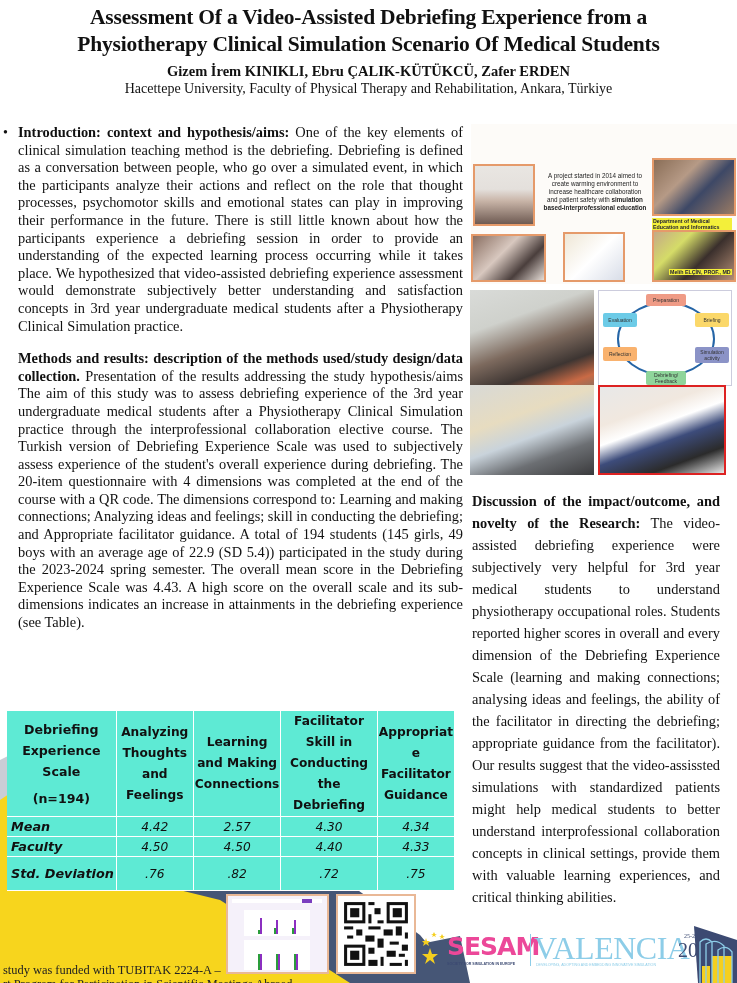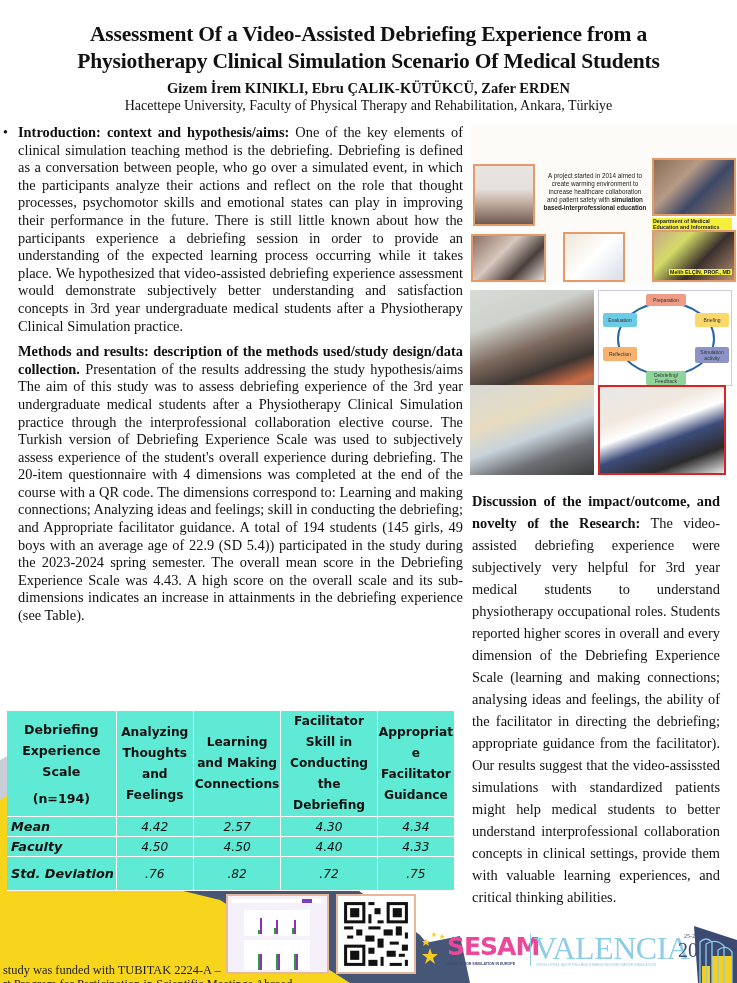--- a/index.html
+++ b/index.html
@@ -2,31 +2,31 @@
 <html><head>
 <meta charset="utf-8">
 <style>
   * { box-sizing: border-box; margin: 0; padding: 0; }
   html, body { width: 737px; height: 983px; overflow: hidden; background: #ffffff; }
   body { position: relative; font-family: "Liberation Serif", serif; color: #111; }
 
   
   #bg { position: absolute; left: 0; top: 0; width: 737px; height: 983px; z-index: 0; }
 
-  .header { position: absolute; left: 0; top: 21px; width: 737px; text-align: center; z-index: 2; }
+  .header { position: absolute; left: 0; top: 4px; width: 737px; text-align: center; z-index: 2; }
   .title { font-family: "Liberation Serif", serif; font-weight: bold; font-size: 21.5px; line-height: 27px; color: #111; letter-spacing: -0.2px; }
   .authors { font-weight: bold; font-size: 14.5px; line-height: 18px; margin-top: 4px; }
   .affil { font-size: 14px; line-height: 17px; }
 
   .col-left { position: absolute; left: 0; top: 124px; width: 463px; z-index: 2; }
   .para { font-size: 14.4px; line-height: 17.6px; text-align: justify; text-align-last: left; }
   .para b { font-weight: bold; }
   .intro { position: relative; padding-left: 18px; }
   .bullet { position: absolute; left: 3px; top: 0; font-size: 14px; }
-  .methods { padding-left: 18px; margin-top: 8px; }
+  .methods { padding-left: 18px; margin-top: 15px; }
 
   
   .tbl { position: absolute; left: 7px; top: 711px; width: 448px; border-collapse: collapse; z-index: 3; background: #5eead4; font-family: "DejaVu Sans", sans-serif; }
   .tbl th, .tbl td { border-right: 1px solid #ffffff; font-size: 12.2px; color: #111; }
   .tbl th { font-weight: bold; text-align: center; line-height: 21px; padding: 0 1px; vertical-align: middle; height: 88px; border-bottom: 1px solid #ffffff; }
   .tbl td { text-align: center; height: 20px; border-bottom: 1px solid #ffffff; font-style: italic; }
   .tbl td.rl { text-align: left; font-weight: bold; padding-left: 4px; font-size: 12.8px; }
   .tbl tr.last td { height: 34px; }
   .tbl th.first { font-size: 12.6px; }
 

